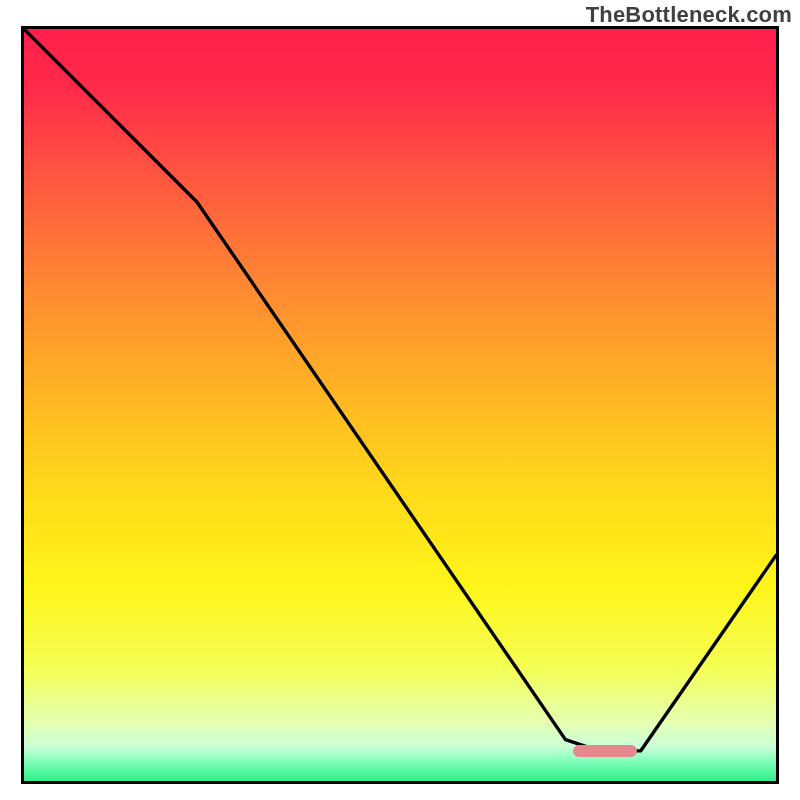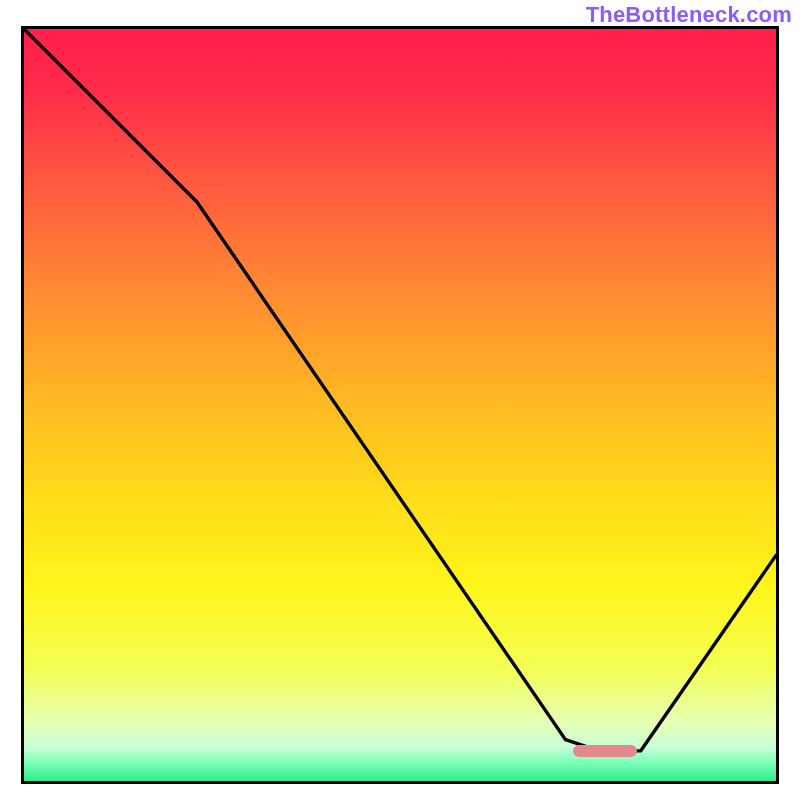--- a/index.html
+++ b/index.html
@@ -14,21 +14,21 @@
     position: relative;
     width: 800px;
     height: 800px;
   }
   .watermark {
     position: absolute;
     top: 2px;
     right: 8px;
     font-size: 22px;
     font-weight: bold;
-    color: #8b5cf6;
+    color: #404040;
     letter-spacing: 0.2px;
   }
   .plot {
     position: absolute;
     left: 21px;
     top: 26px;
     width: 758px;
     height: 758px;
     border: 3px solid #000;
     box-sizing: border-box;

